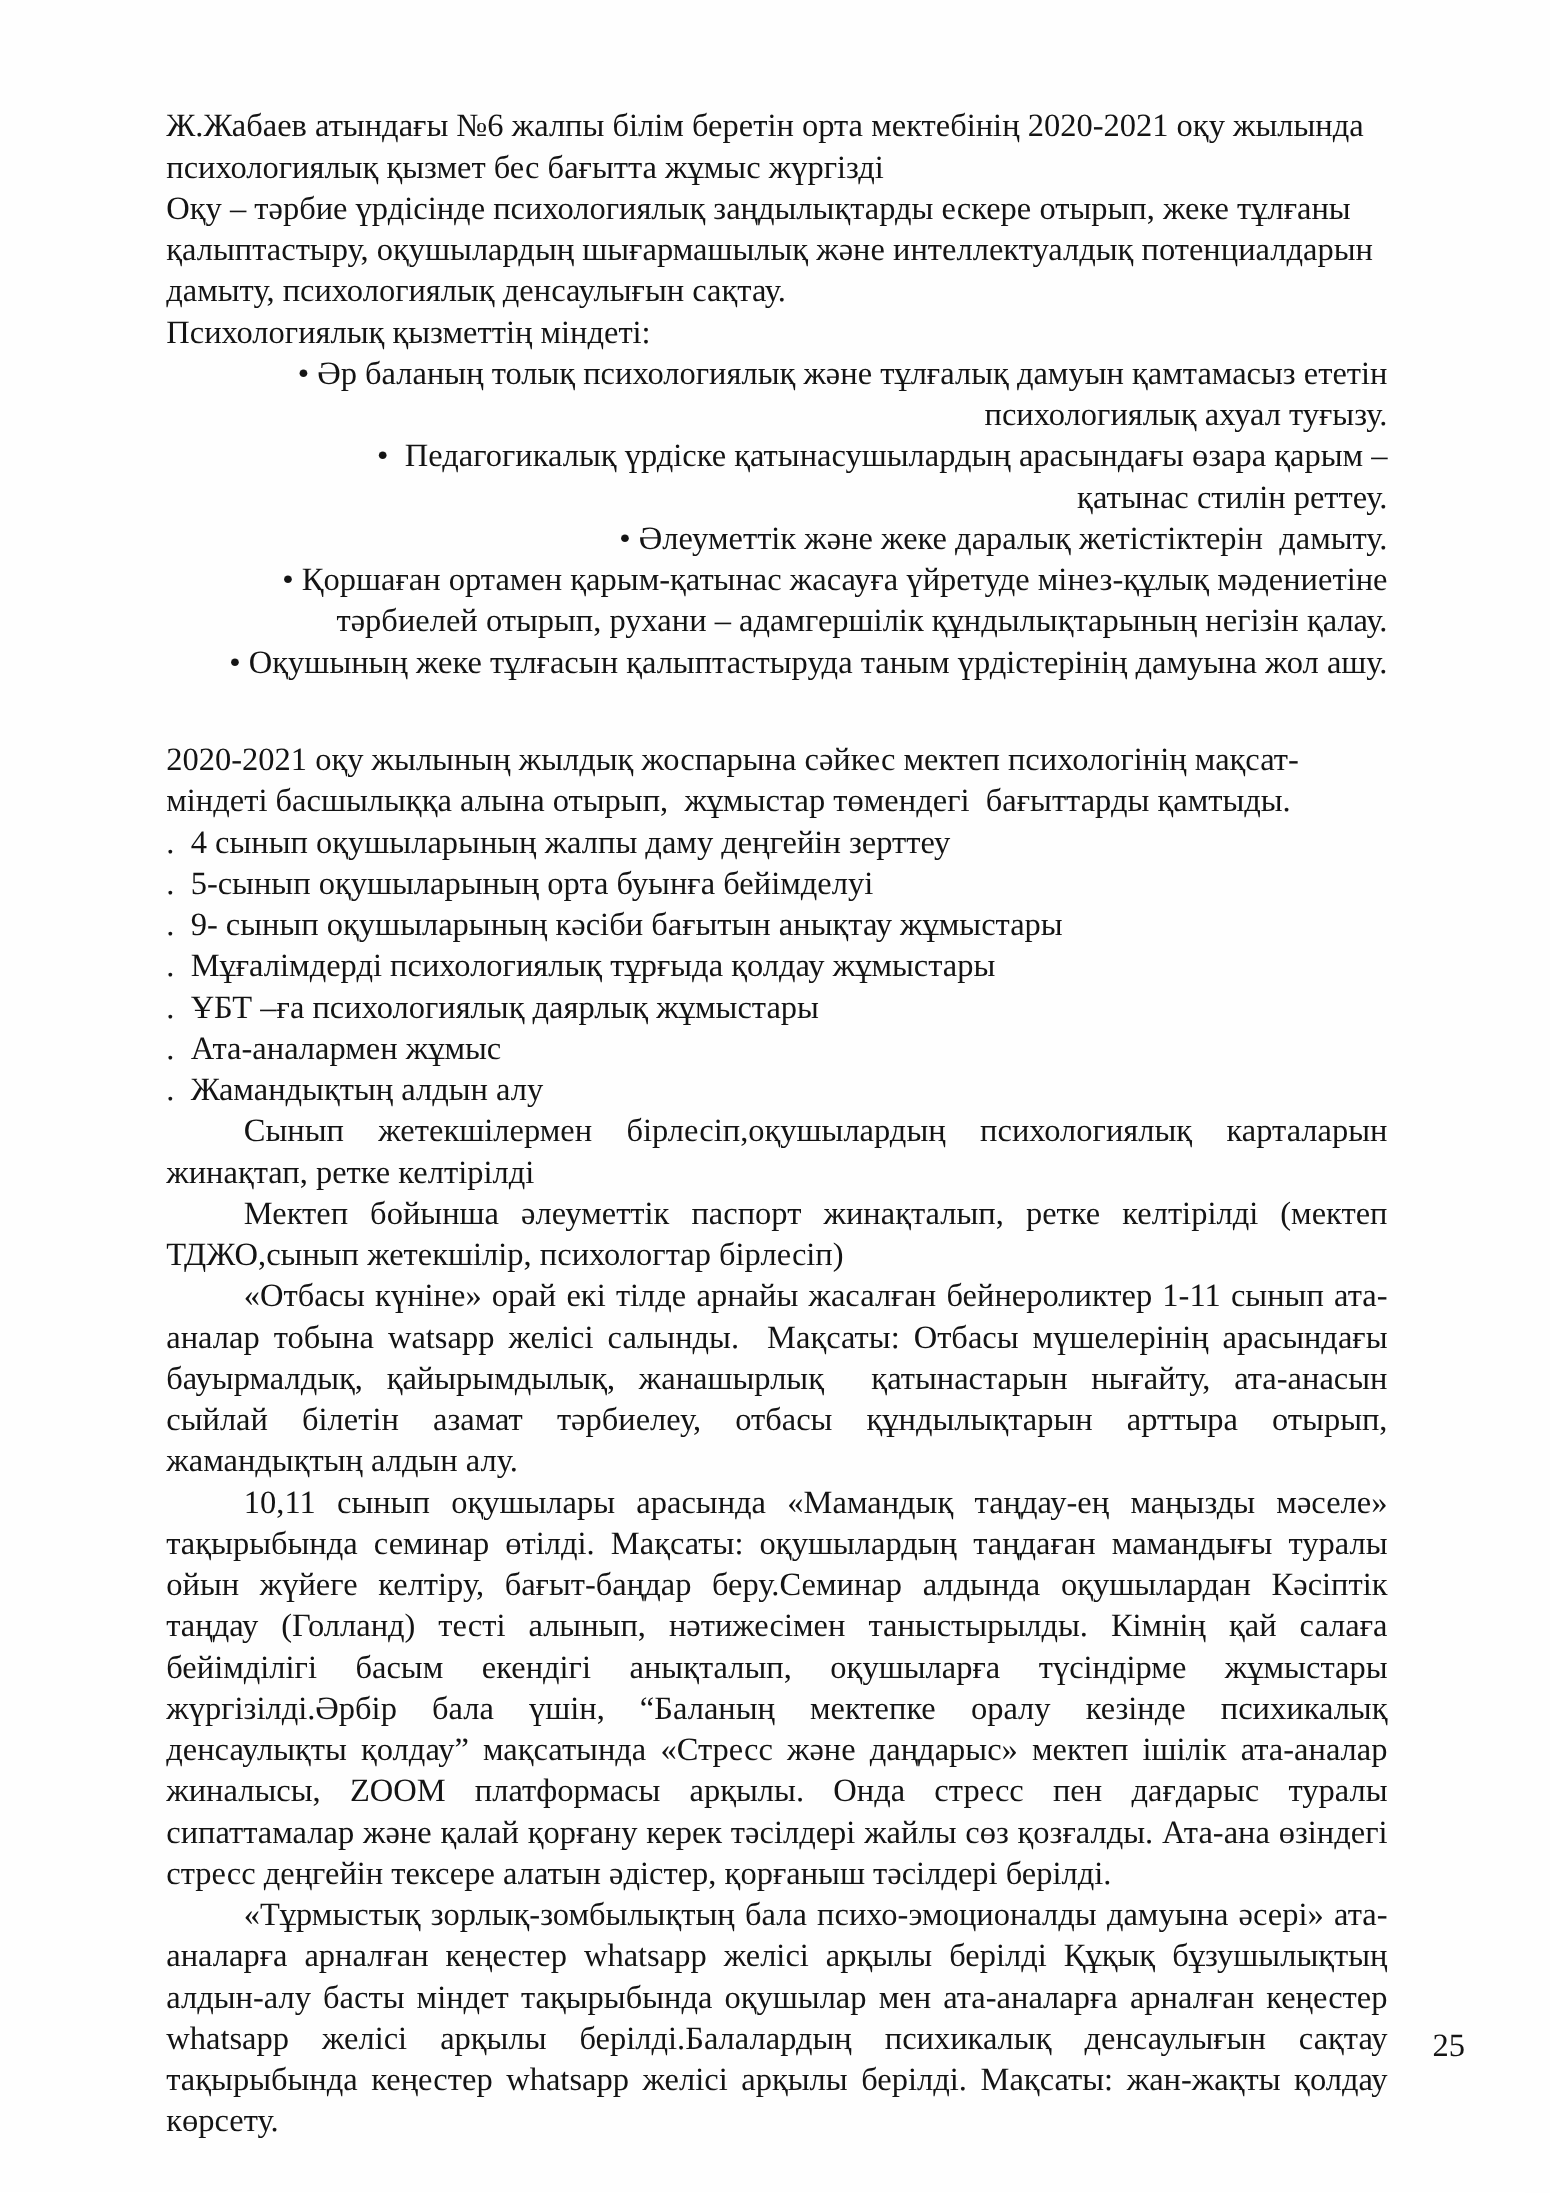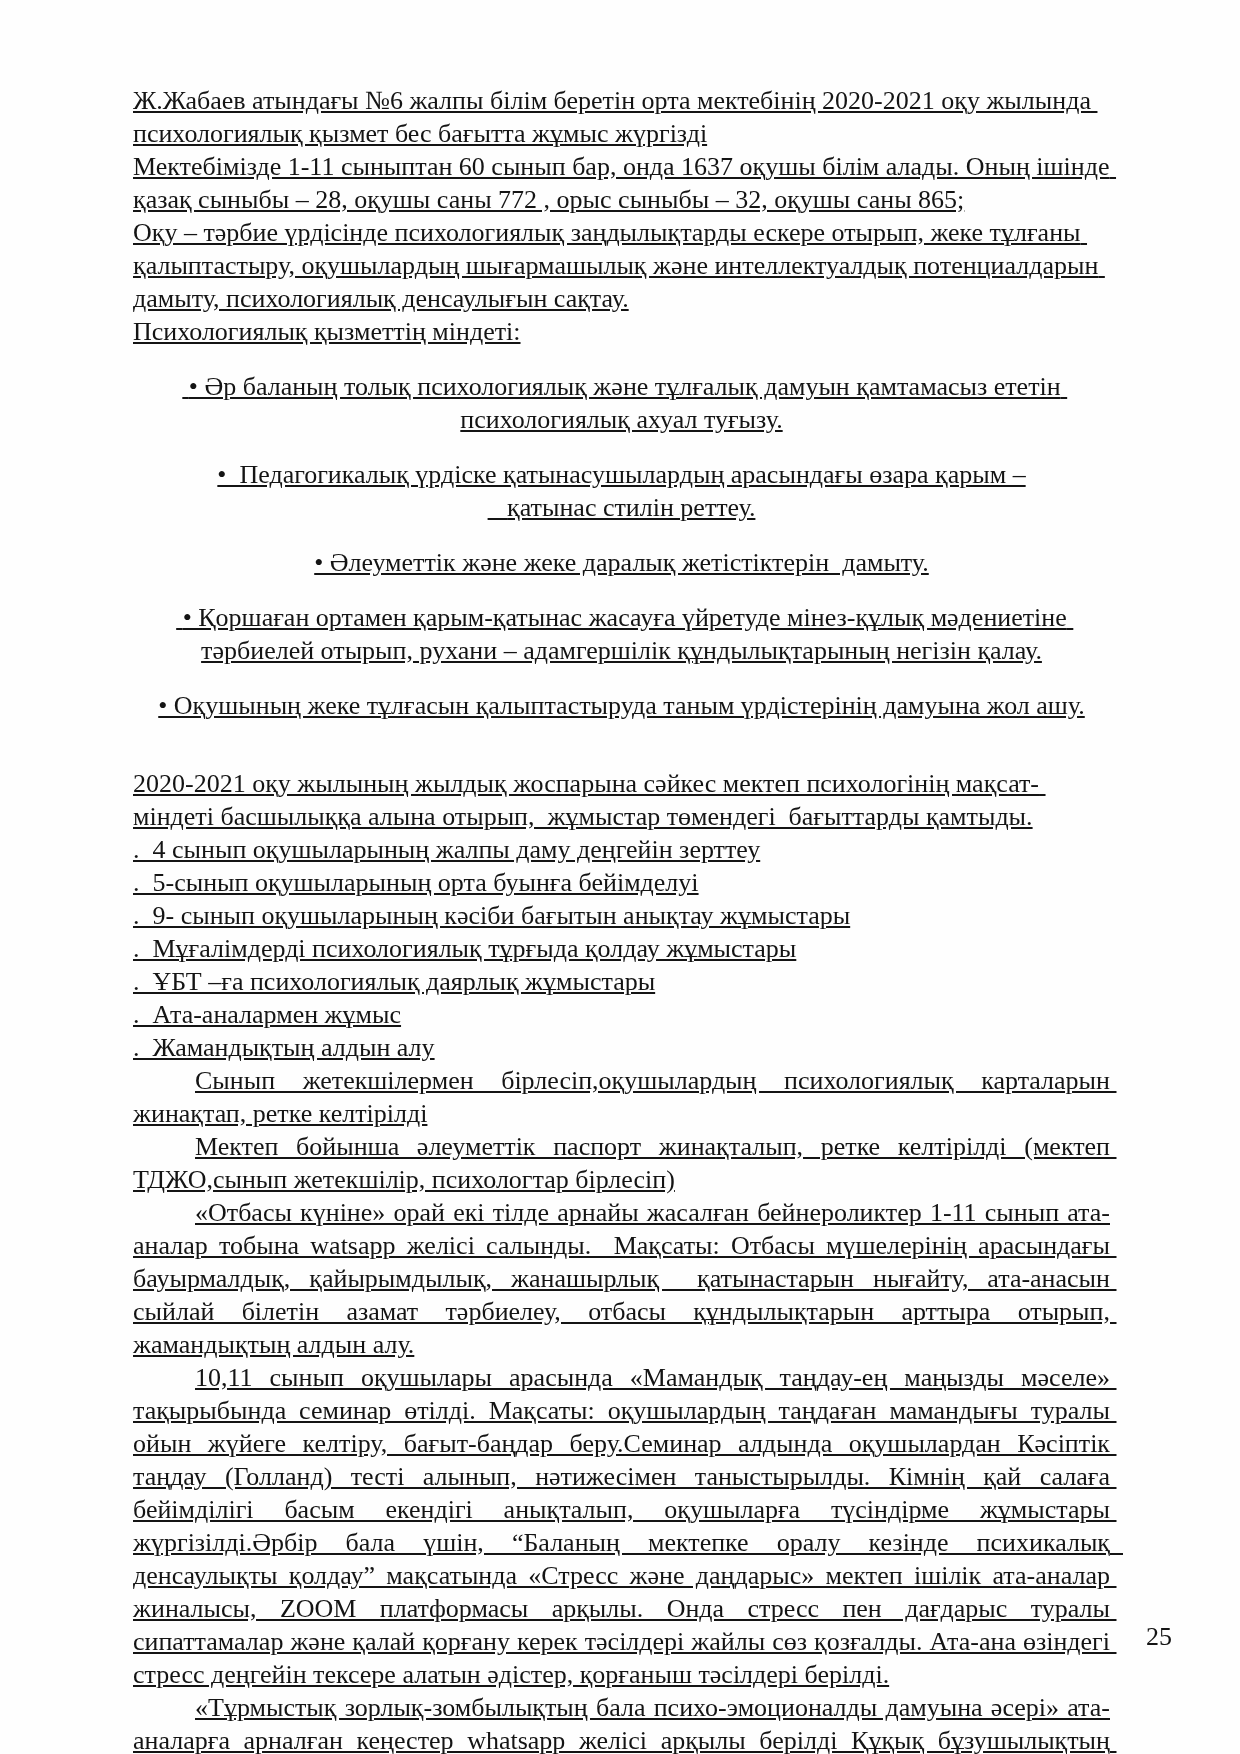--- a/index.html
+++ b/index.html
@@ -25,45 +25,43 @@
     position: absolute;
     left: 133px;
     top: 84px;
     width: 977px;
   }
   p {
     margin: 0;
     font-size: 26px;
     line-height: 33px;
     white-space: pre-wrap;
-    text-decoration: underline;
   }
   p.plain   { text-align: left; }
-  p.bullet  { text-align: center; margin-top: 22px; }
+  p.bullet  { text-align: right; }
   p.list-item { text-align: left; }
   p.jpara {
     text-align: justify;
     text-indent: 62px;
   }
   p.gap-top { margin-top: 45px; }
   .page-number {
     position: absolute;
     left: 1146px;
     top: 1620px;
     font-size: 26px;
     line-height: 33px;
   }
 </style>
 </head>
 <body>
 
 <div class="page">
   <div class="content">
     <p class="plain">Ж.Жабаев атындағы №6 жалпы білім беретін орта мектебінің 2020-2021 оқу жылында психологиялық қызмет бес бағытта жұмыс жүргізді</p>
-    <p class="plain">Мектебімізде 1-11 сыныптан 60 сынып бар, онда 1637 оқушы білім алады. Оның ішінде қазақ сыныбы – 28, оқушы саны 772 , орыс сыныбы – 32, оқушы саны 865;</p>
     <p class="plain">Оқу – тәрбие үрдісінде психологиялық заңдылықтарды ескере отырып, жеке тұлғаны қалыптастыру, оқушылардың шығармашылық және интеллектуалдық потенциалдарын дамыту, психологиялық денсаулығын сақтау.</p>
     <p class="plain">Психологиялық қызметтің міндеті:</p>
     <p class="bullet"> • Әр баланың толық психологиялық және тұлғалық дамуын қамтамасыз ететін психологиялық ахуал туғызу.</p>
     <p class="bullet">•  Педагогикалық үрдіске қатынасушылардың арасындағы өзара қарым –
    қатынас стилін реттеу.</p>
     <p class="bullet">• Әлеуметтік және жеке даралық жетістіктерін  дамыту.</p>
     <p class="bullet"> • Қоршаған ортамен қарым-қатынас жасауға үйретуде мінез-құлық мәдениетіне тәрбиелей отырып, рухани – адамгершілік құндылықтарының негізін қалау.</p>
     <p class="bullet">• Оқушының жеке тұлғасын қалыптастыруда таным үрдістерінің дамуына жол ашу.</p>
     <p class="plain gap-top">2020-2021 оқу жылының жылдық жоспарына сәйкес мектеп психологінің мақсат- міндеті басшылыққа алына отырып,  жұмыстар төмендегі  бағыттарды қамтыды.</p>
     <p class="list-item">.  4 сынып оқушыларының жалпы даму деңгейін зерттеу</p>

